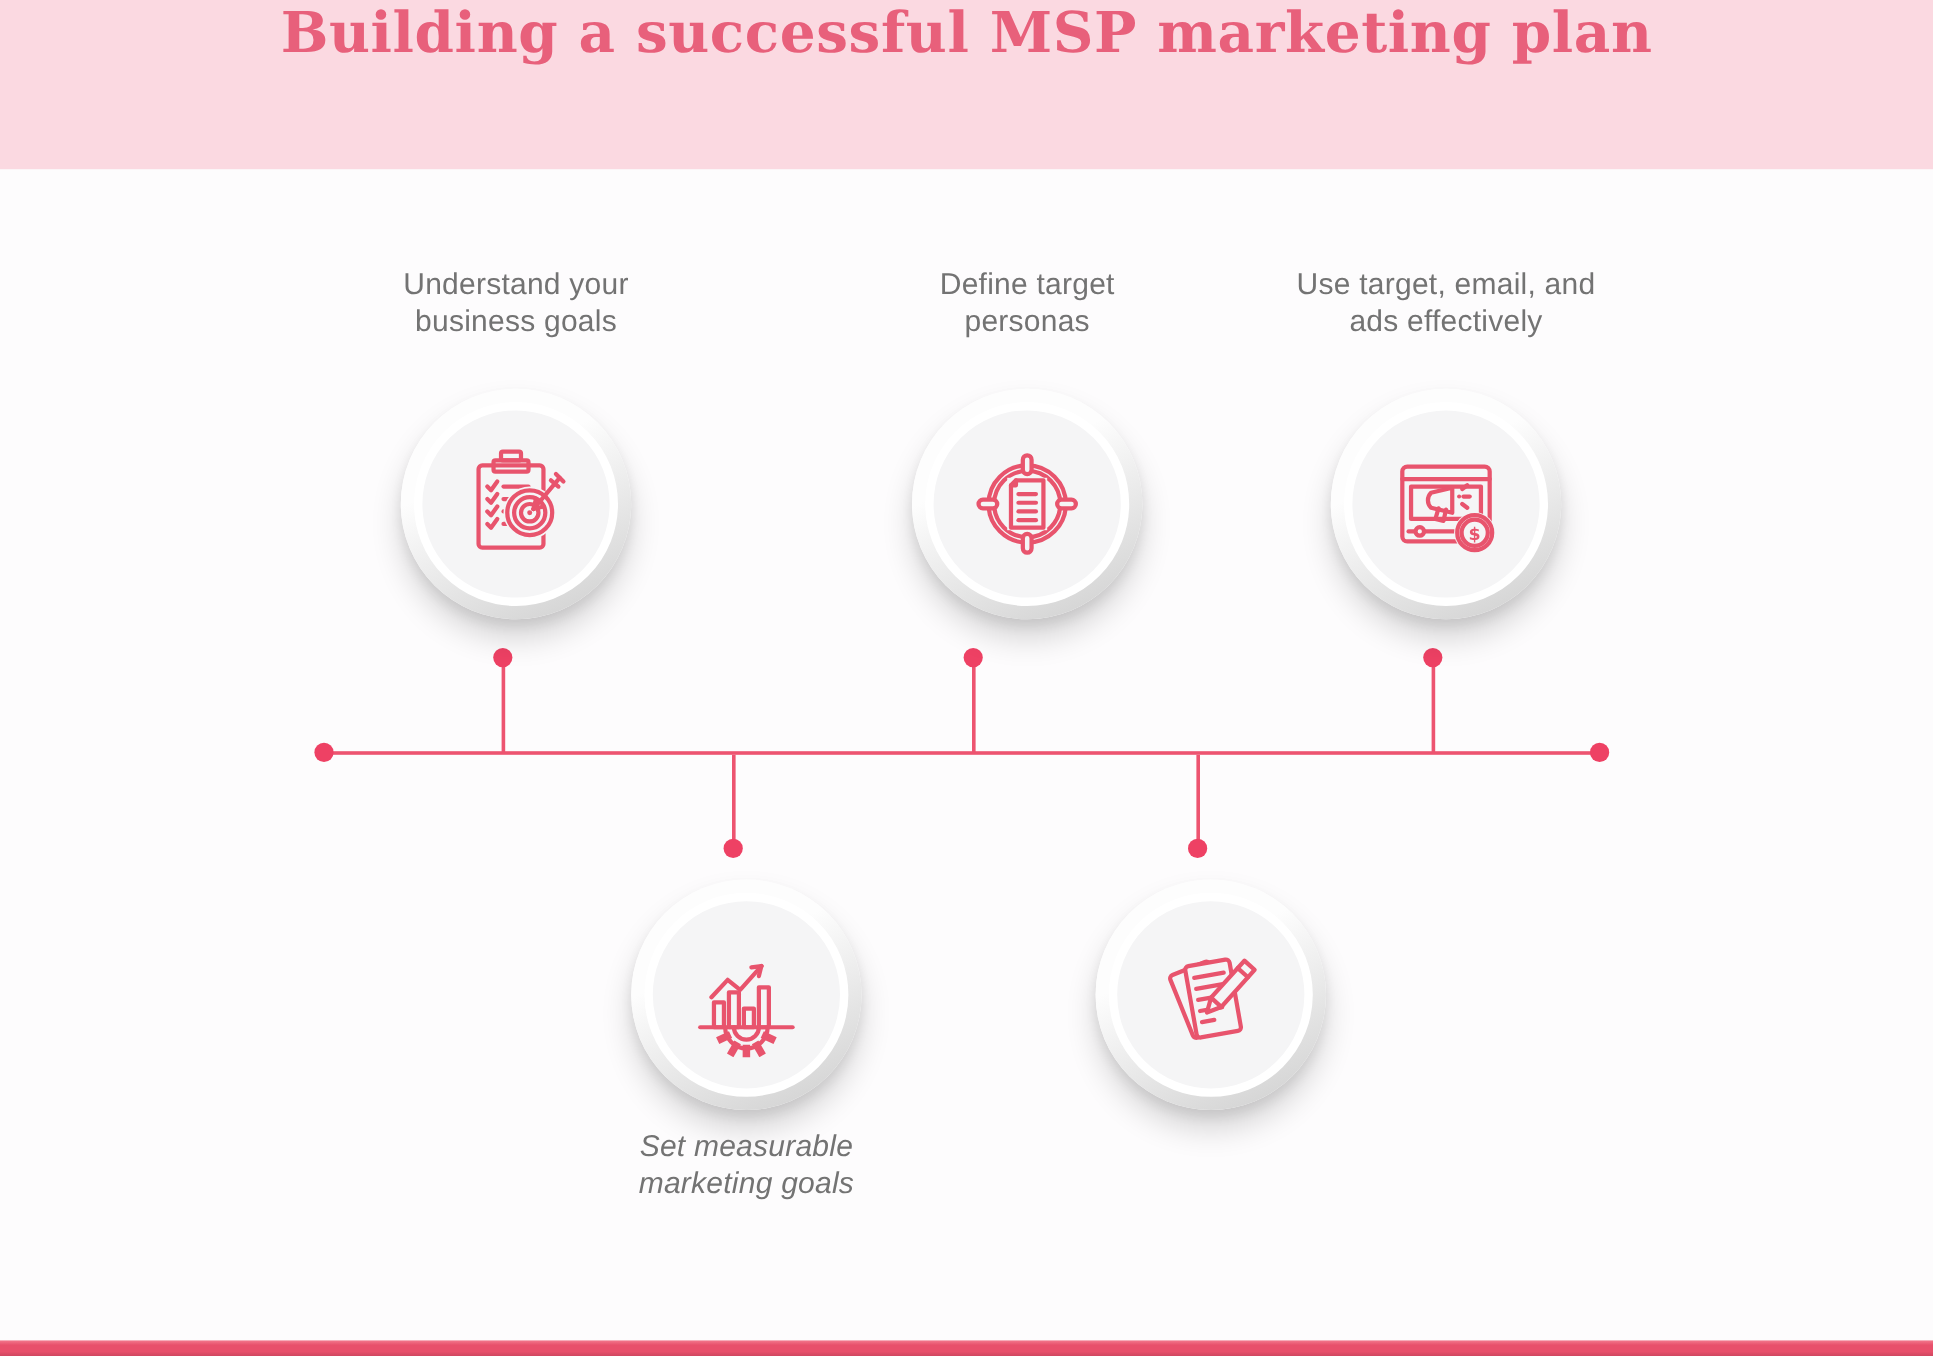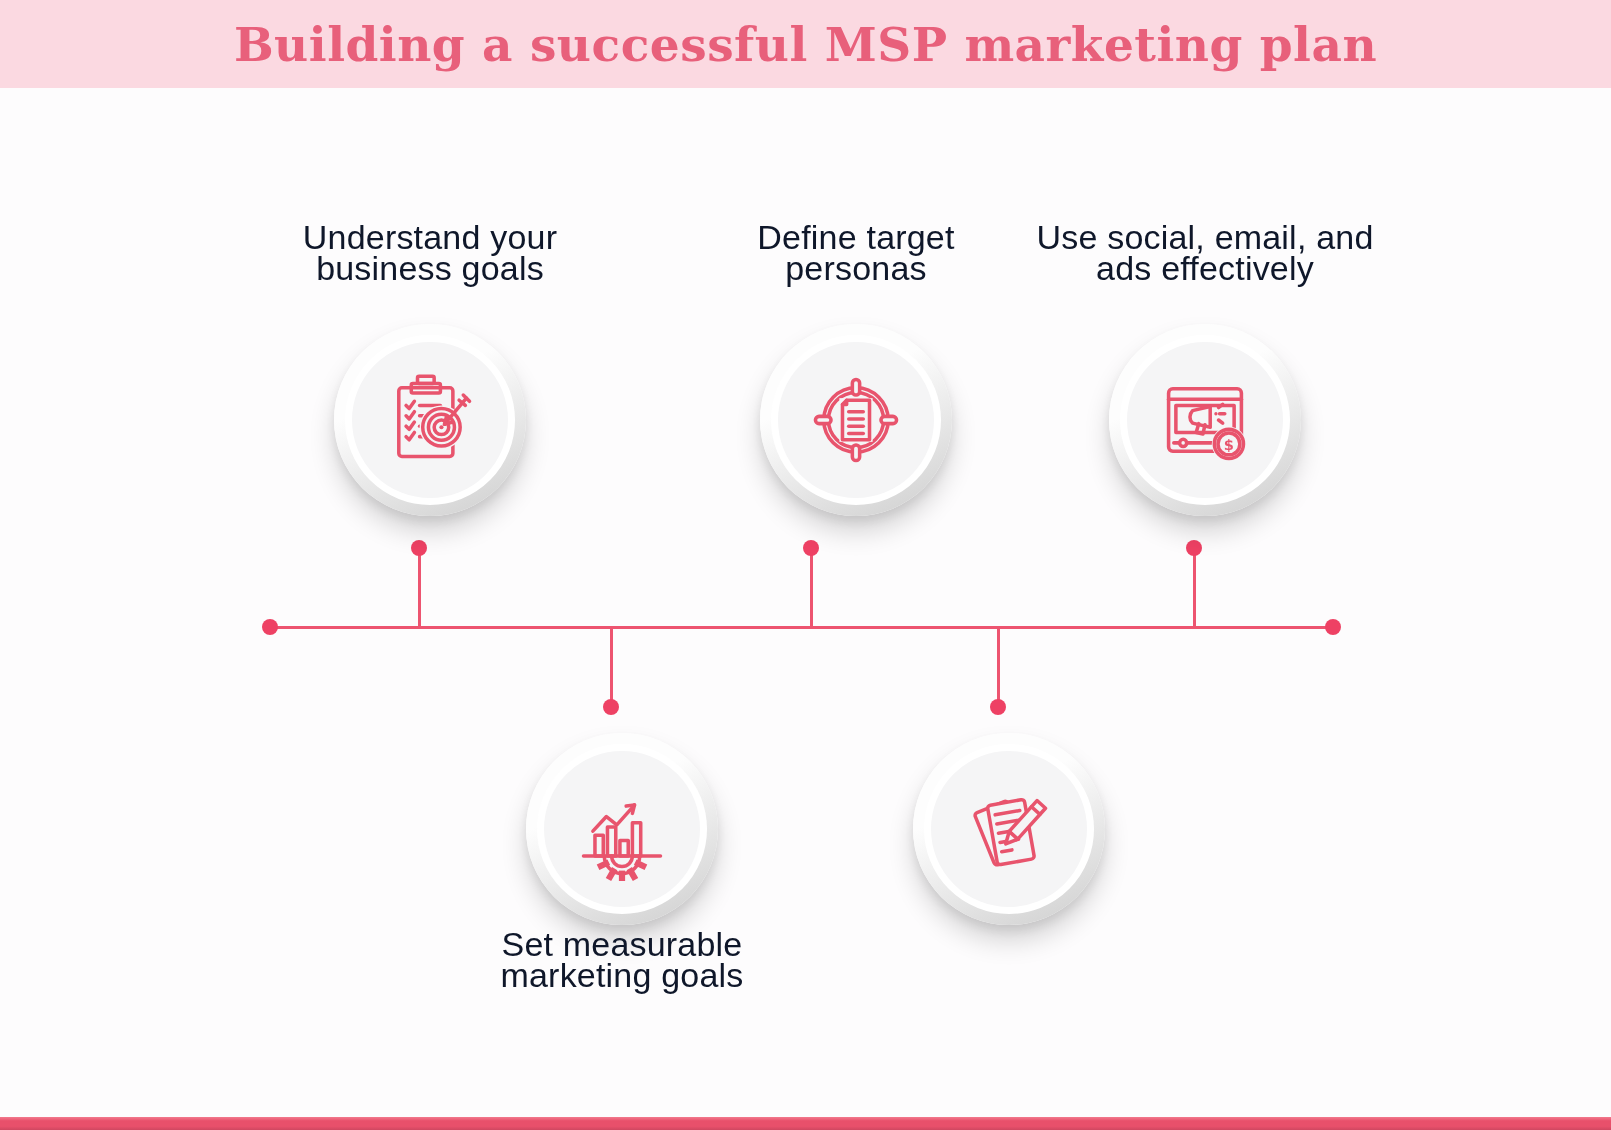--- a/index.html
+++ b/index.html
@@ -7,47 +7,47 @@
   .canvas {
     position: relative;
     width: 1611px;
     height: 1130px;
     background: #fdfcfd;
     overflow: hidden;
   }
   
   .header-band {
     position: absolute; top:0; left:0;
-    width: 100%; height: 88px;
+    width: 100%; height: 141px;
     background: #fbd9e1;
-    display: flex; align-items: center; justify-content: center;
+    display: flex; align-items: flex-start; justify-content: center;
   }
   .page-title {
     font-family: "DejaVu Serif", serif;
     font-weight: bold;
     font-size: 47px;
     color: #e8607b;
     letter-spacing: 0.5px;
   }
   
   .node {
     position: absolute;
     width: 360px;
     display: flex; flex-direction: column; align-items: center;
   }
   .node-label {
-    font-size: 34px;
+    font-size: 25px;
     line-height: 31px;
-    color: #0f172a;
+    color: #737373;
     text-align: center;
     white-space: pre-line;
     letter-spacing: 0.2px;
   }
   .node.top .node-label { margin-bottom: 40px; }
-  .node.bottom .node-label { margin-top: 4px; }
+  .node.bottom .node-label { margin-top: 15px; font-style: italic; }
   .node-circle {
     width: 192px; height: 192px; border-radius: 50%;
     background: linear-gradient(155deg, #fdfdfd 35%, #c6c6c6 110%);
     display: flex; align-items: center; justify-content: center;
     box-shadow: 0 16px 26px rgba(0,0,0,0.16), 0 6px 10px rgba(0,0,0,0.08);
   }
   .node-circle-inner {
     width: 156px; height: 156px; border-radius: 50%;
     background: #f5f5f6;
     border: 7px solid #ffffff;
@@ -170,21 +170,21 @@
           <line x1="43" y1="42" x2="57" y2="42"></line>
           <line x1="43" y1="49" x2="57" y2="49"></line>
           <line x1="43" y1="56" x2="57" y2="56"></line>
           <line x1="43" y1="63" x2="57" y2="63"></line>
         </svg>
       </div>
     </div>
   </div>
 
   <div class="node top n3">
-    <div class="node-label">Use social, email, and
+    <div class="node-label">Use target, email, and
 ads effectively</div>
     <div class="node-circle">
       <div class="node-circle-inner">
         <svg class="icon-svg" width="104" height="104" viewBox="0 0 100 100" fill="none" stroke="#E8546D" stroke-width="3.4" stroke-linecap="round" stroke-linejoin="round">
           <rect x="15" y="20" width="70" height="60" rx="4"></rect>
           <line x1="15" y1="30" x2="85" y2="30"></line>
           <rect x="22" y="36" width="56" height="26"></rect>
           <path d="M38,41 A8.5,8.5 0 0 0 38,53 L55,57 L55,37 Z"></path>
           <path d="M44,53.5 L41.5,62 L48,63.5 L50,54.5"></path>
           <circle cx="60.5" cy="44" r="1.6" fill="#E8546D" stroke="none"></circle>

